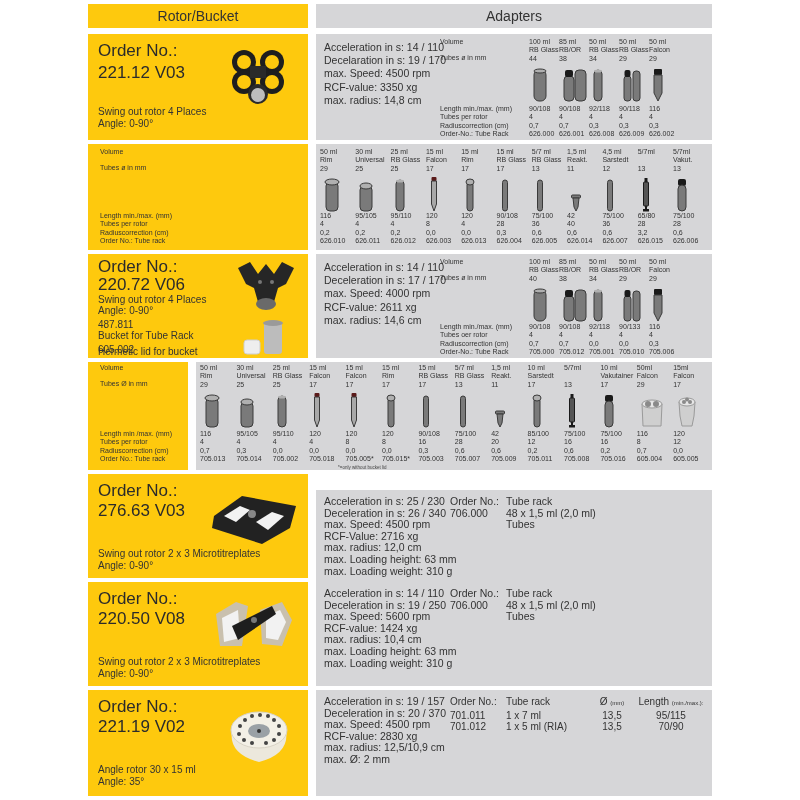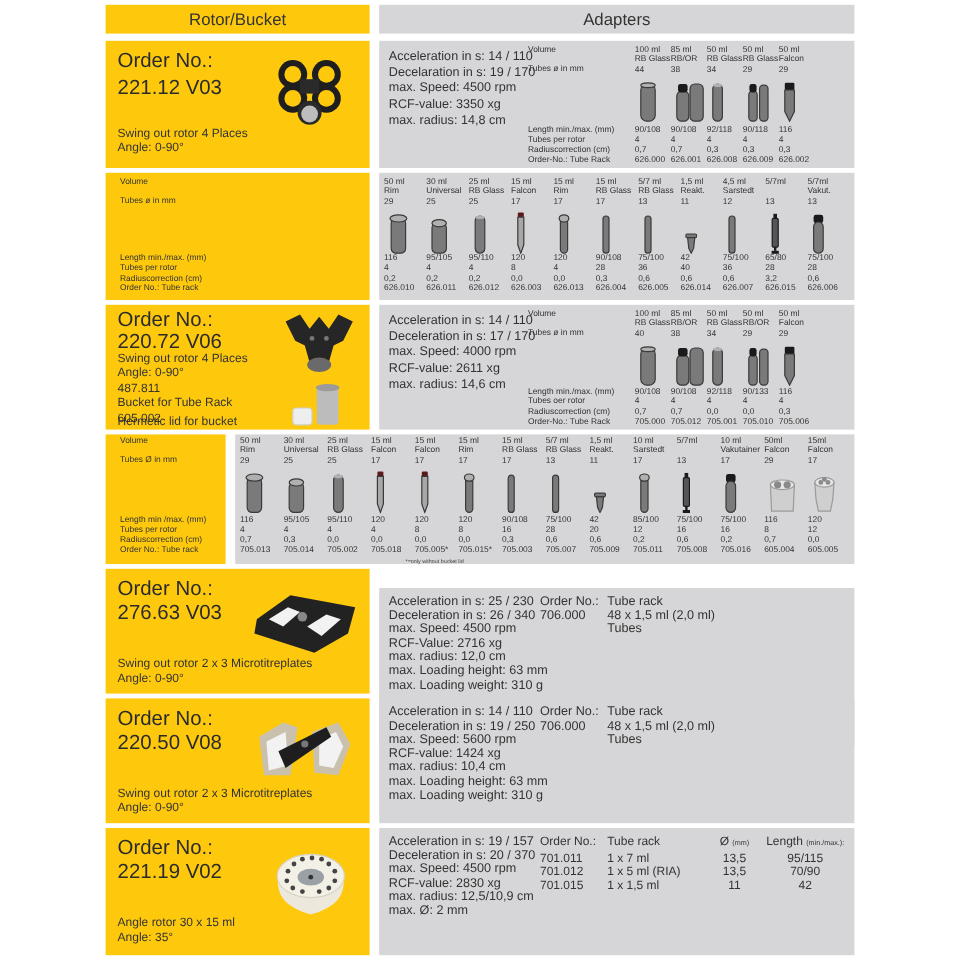--- a/index.html
+++ b/index.html
@@ -820,21 +820,15 @@
       <td>1 x 7 ml</td>
       <td class="center">13,5</td>
       <td class="center">95/115</td>
     </tr>
     <tr>
       <td>701.012</td>
       <td>1 x 5 ml (RIA)</td>
       <td class="center">13,5</td>
       <td class="center">70/90</td>
     </tr>
-    <tr>
-      <td>701.015</td>
-      <td>1 x 1,5 ml</td>
-      <td class="center">11</td>
-      <td class="center">42</td>
-    </tr>
   </tbody>
     </table>
 </div>
 
 </body></html>

